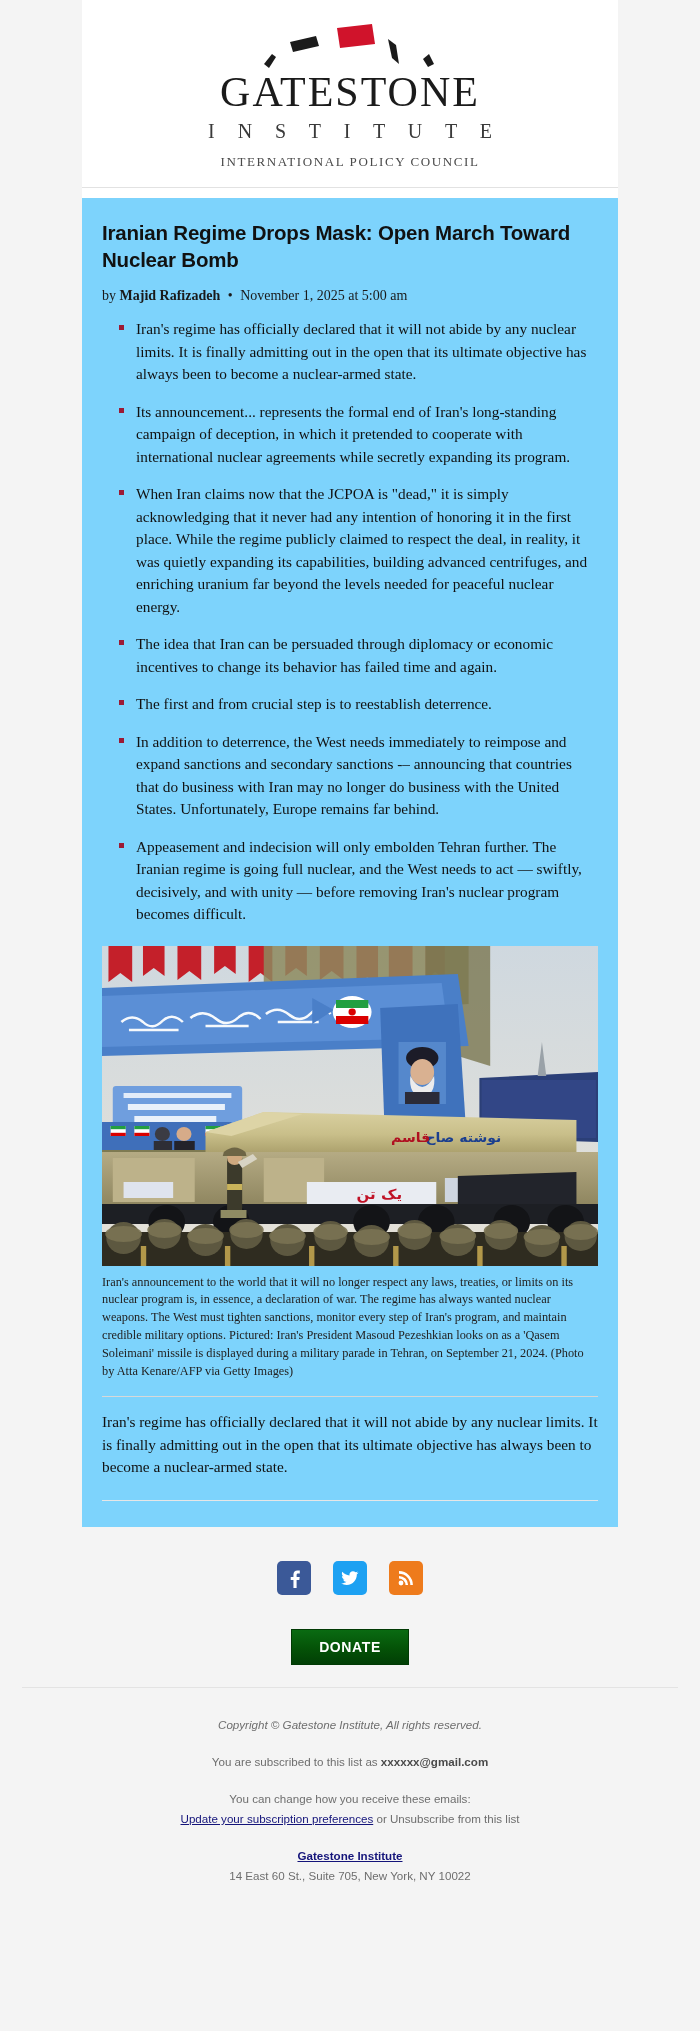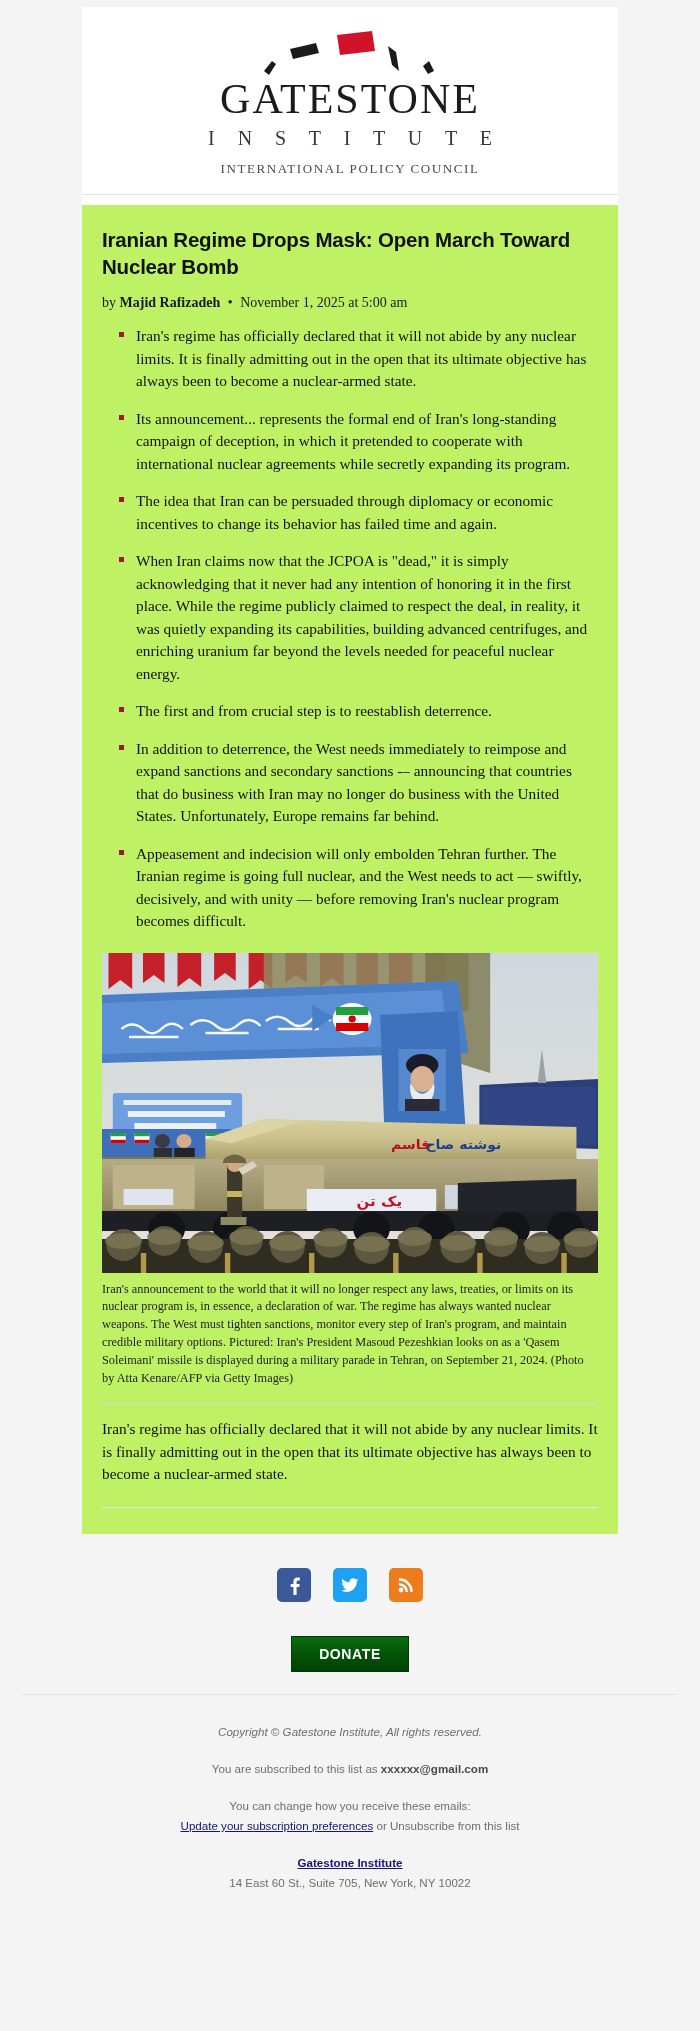--- a/index.html
+++ b/index.html
@@ -3,21 +3,21 @@
 <meta charset="utf-8">
 <style>
   * { box-sizing: border-box; }
   html, body { margin:0; padding:0; }
   body {
     width:700px; min-height:2031px;
     background:#f4f4f4;
     font-family:"Liberation Sans", sans-serif;
     -webkit-font-smoothing:antialiased;
   }
-  .page { width:656px; margin:7px auto; }
+  .page { width:656px; margin:0 auto; }
 
   
   .header-card {
     background:#ffffff;
     margin:0 60px;
     padding:14px 0 10px 0;
   }
   .logo-wrap { text-align:center; padding-top:4px; }
   .logo-arc { height:56px; position:relative; width:260px; margin:0 auto; }
   .logo-arc svg { display:block; }
@@ -33,21 +33,21 @@
   }
   .logo-sub2 {
     font-family:"Liberation Serif", serif;
     font-size:13px; letter-spacing:1.6px; color:#4a4a4a;
     margin-top:11px;
   }
   .hdr-rule { height:1px; background:#e2e2e2; margin:17px 0 0 0; }
 
   
   .article-card {
-    background:#bef264;
+    background:#7dd3fc;
     margin:0 60px;
     padding:22px 20px 26px 20px;
   }
   h1.headline {
     font-family:"Liberation Sans", sans-serif;
     font-size:20.5px; font-weight:bold; color:#111;
     line-height:1.30; margin:0 0 15px 0; letter-spacing:-0.2px;
   }
   .byline {
     font-family:"Liberation Serif", serif;
@@ -168,22 +168,22 @@
     <div class="byline">
       <span>by</span>
       <span class="author">Majid Rafizadeh</span>
       <span class="sep">•</span>
       <span>November 1, 2025 at 5:00 am</span>
     </div>
 
     <ul class="bullets">
       <li>Iran's regime has officially declared that it will not abide by any nuclear limits. It is finally admitting out in the open that its ultimate objective has always been to become a nuclear-armed state.</li>
       <li>Its announcement... represents the formal end of Iran's long-standing campaign of deception, in which it pretended to cooperate with international nuclear agreements while secretly expanding its program.</li>
+      <li>When Iran claims now that the JCPOA is "dead," it is simply acknowledging that it never had any intention of honoring it in the first place. While the regime publicly claimed to respect the deal, in reality, it was quietly expanding its capabilities, building advanced centrifuges, and enriching uranium far beyond the levels needed for peaceful nuclear energy.</li>
       <li>The idea that Iran can be persuaded through diplomacy or economic incentives to change its behavior has failed time and again.</li>
-      <li>When Iran claims now that the JCPOA is "dead," it is simply acknowledging that it never had any intention of honoring it in the first place. While the regime publicly claimed to respect the deal, in reality, it was quietly expanding its capabilities, building advanced centrifuges, and enriching uranium far beyond the levels needed for peaceful nuclear energy.</li>
       <li>The first and from crucial step is to reestablish deterrence.</li>
       <li>In addition to deterrence, the West needs immediately to reimpose and expand sanctions and secondary sanctions -– announcing that countries that do business with Iran may no longer do business with the United States. Unfortunately, Europe remains far behind.</li>
       <li>Appeasement and indecision will only embolden Tehran further. The Iranian regime is going full nuclear, and the West needs to act — swiftly, decisively, and with unity — before removing Iran's nuclear program becomes difficult.</li>
     </ul>
 
     <div class="photo">
       <svg viewBox="0 0 460 320" preserveAspectRatio="none">
         <defs>
           <linearGradient id="sky" x1="0" y1="0" x2="0" y2="1">
             <stop offset="0%" stop-color="#cfd8df"></stop>

